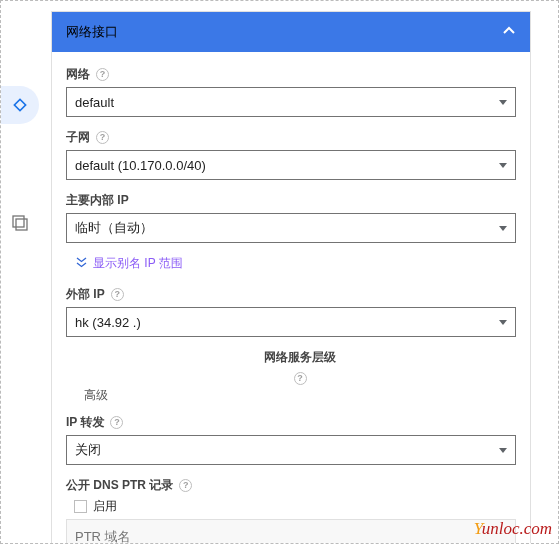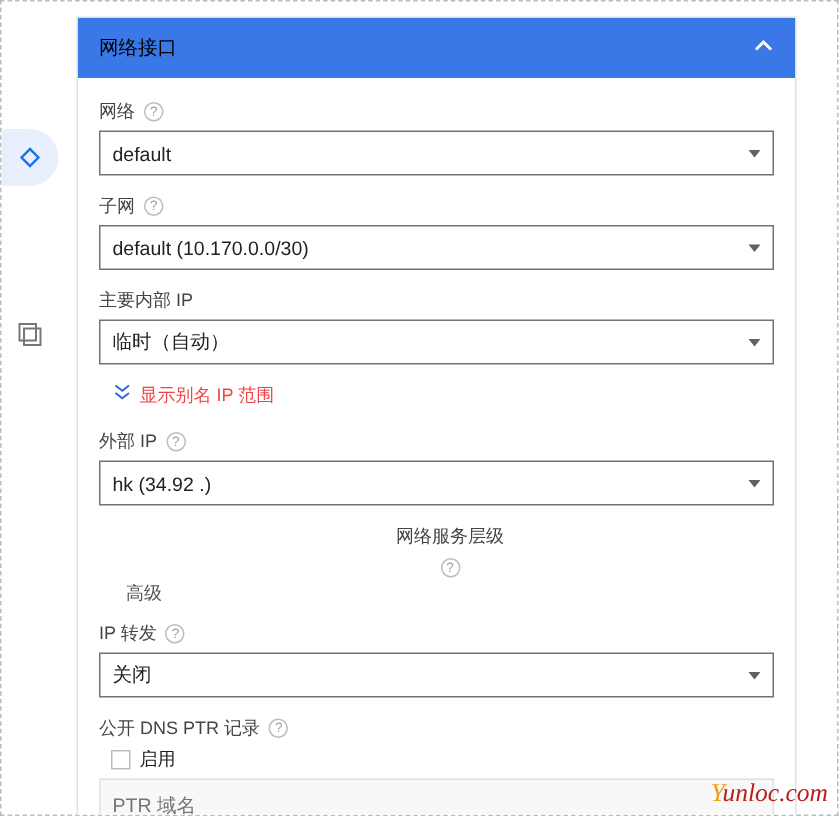--- a/index.html
+++ b/index.html
@@ -61,20 +61,21 @@
   }
   .panel-body { padding: 14px 14px 10px 14px; }
   .field { margin-bottom: 12px; }
   .label-row {
     display: flex;
     align-items: center;
     gap: 6px;
     margin-bottom: 4px;
     color: #444;
     font-size: 12px;
+    font-weight: bold;
   }
   .help-icon {
     width: 13px; height: 13px;
     border: 1px solid #bdbdbd;
     border-radius: 50%;
     display: inline-flex;
     align-items: center;
     justify-content: center;
     font-size: 9px;
     color: #9e9e9e;
@@ -93,21 +94,21 @@
     color: #222;
     cursor: pointer;
   }
   .caret {
     width: 0; height: 0;
     border-left: 4px solid transparent;
     border-right: 4px solid transparent;
     border-top: 5px solid #5f6368;
   }
   .expand-link {
-    color: #ef4444;
+    color: #8b5cf6;
     font-size: 12px;
     display: flex;
     align-items: center;
     gap: 6px;
     margin: 8px 0 14px 10px;
     cursor: pointer;
   }
   .double-chevron {
     color: #3367d6;
     font-size: 11px;
@@ -194,21 +195,21 @@
         <span class="caret"></span>
       </div>
     </div>
 
     <div class="field">
       <div class="label-row">
         <span>子网</span>
         <span class="help-icon">?</span>
       </div>
       <div class="select">
-        <span>default (10.170.0.0/30)</span>
+        <span>default (10.170.0.0/40)</span>
         <span class="caret"></span>
       </div>
     </div>
 
     <div class="field">
       <div class="label-row">
         <span>主要内部 IP</span>
       </div>
       <div class="select">
         <span>临时（自动）</span>

